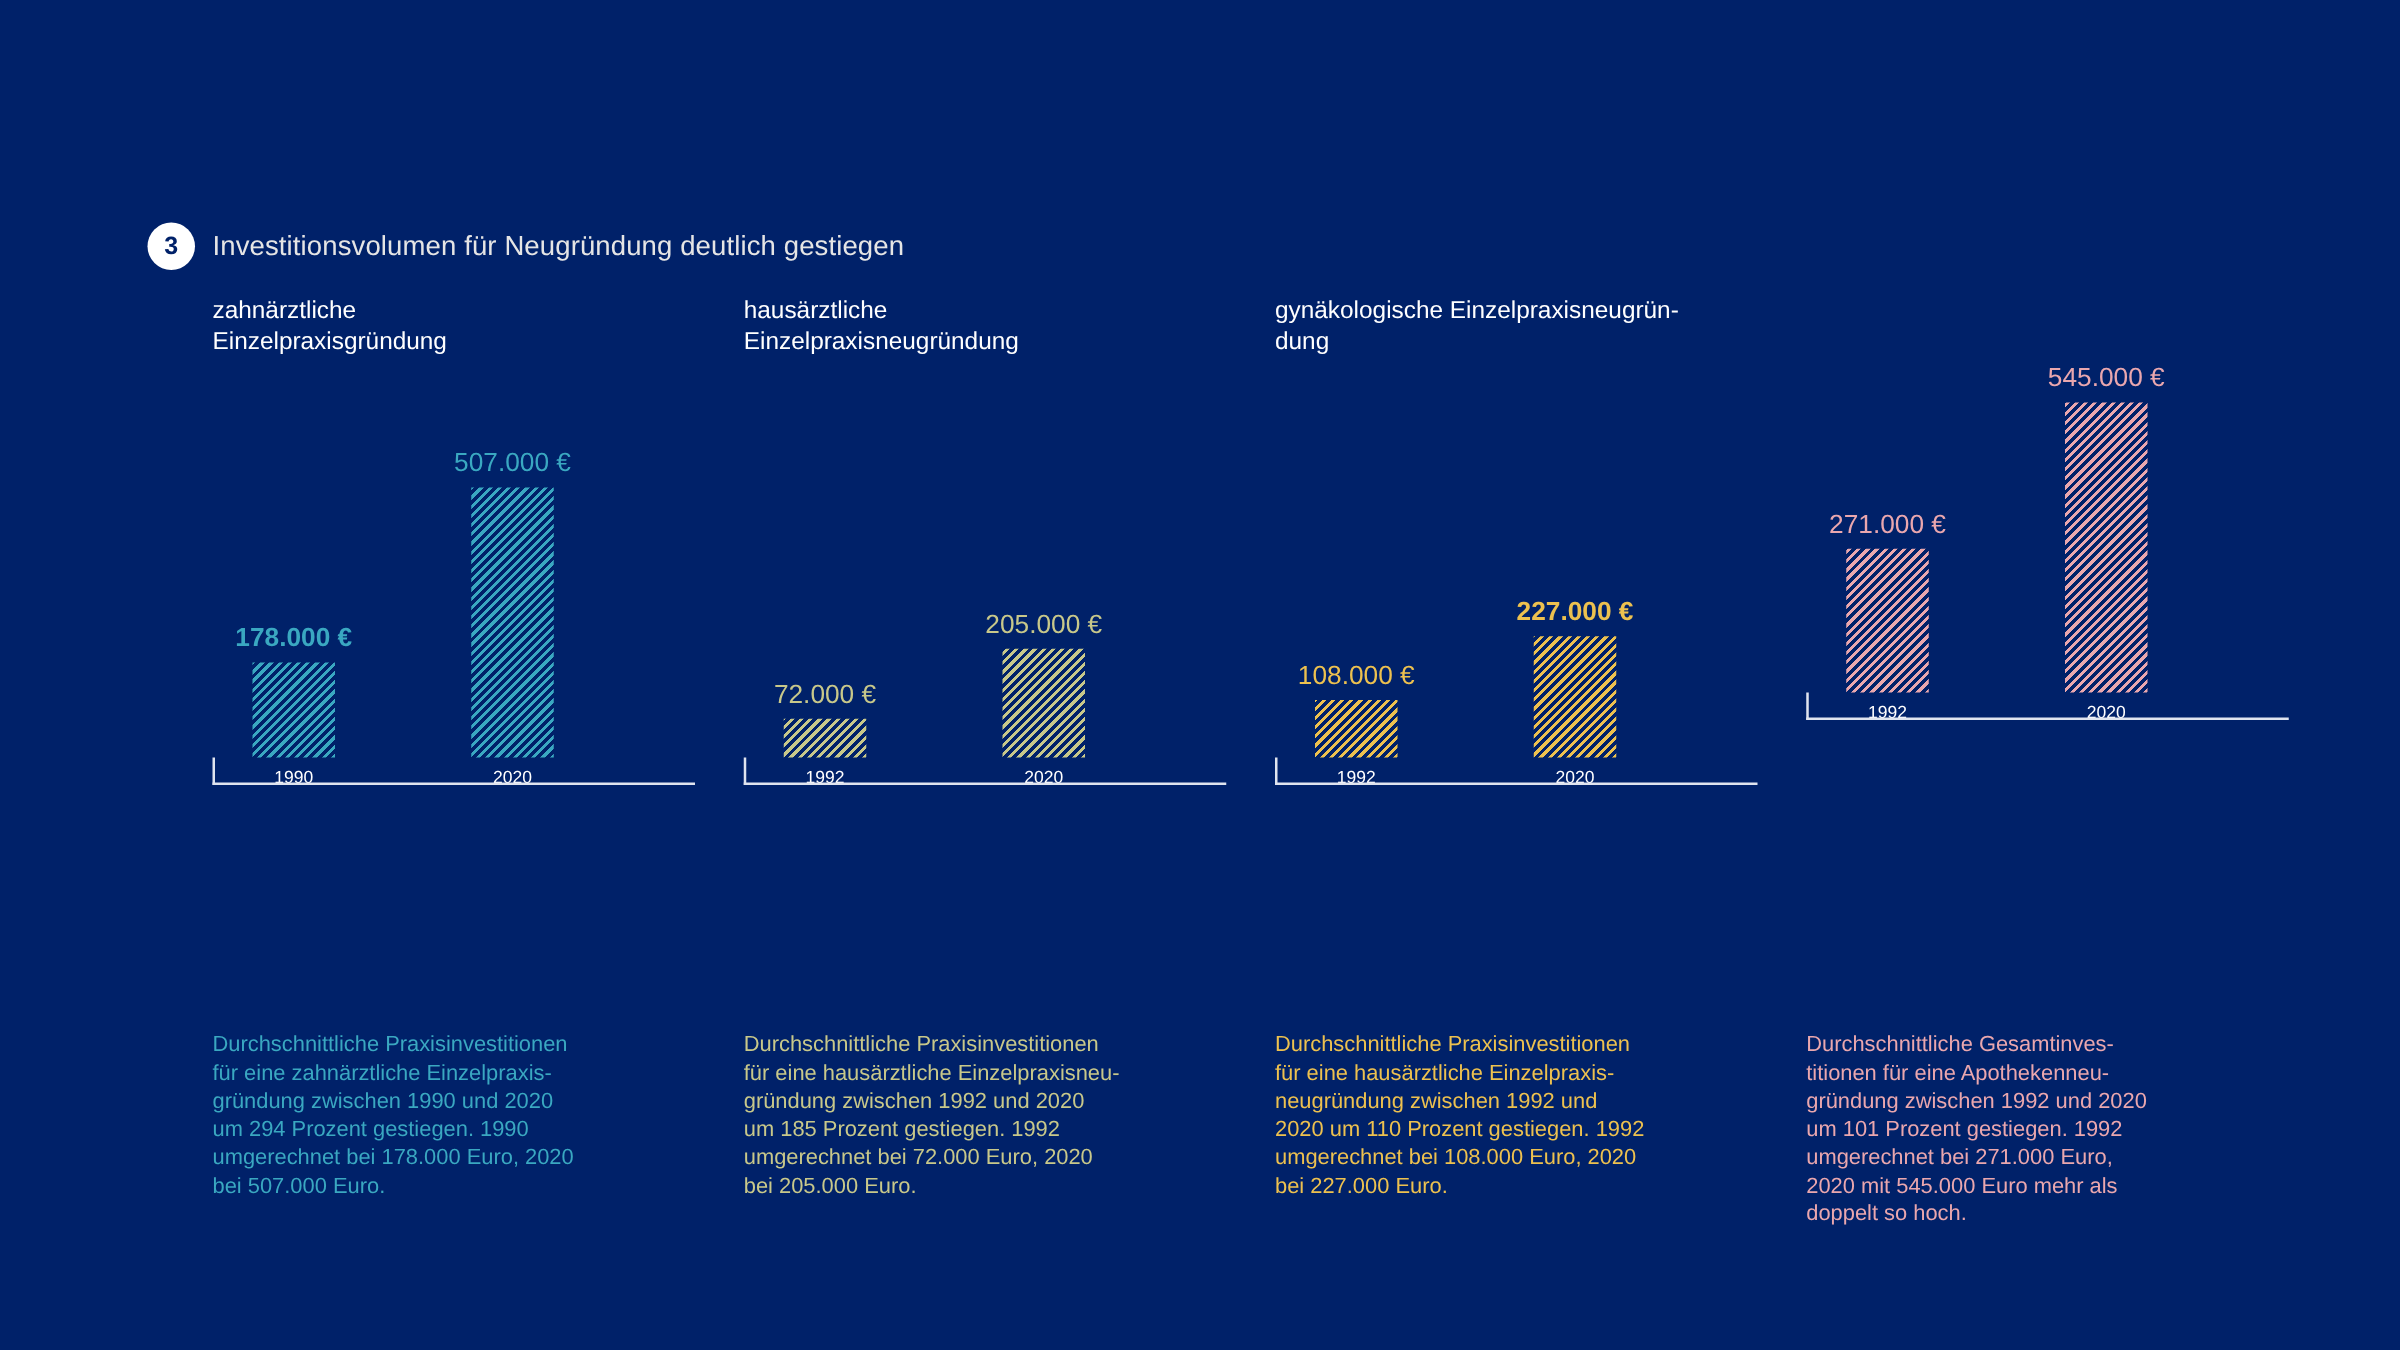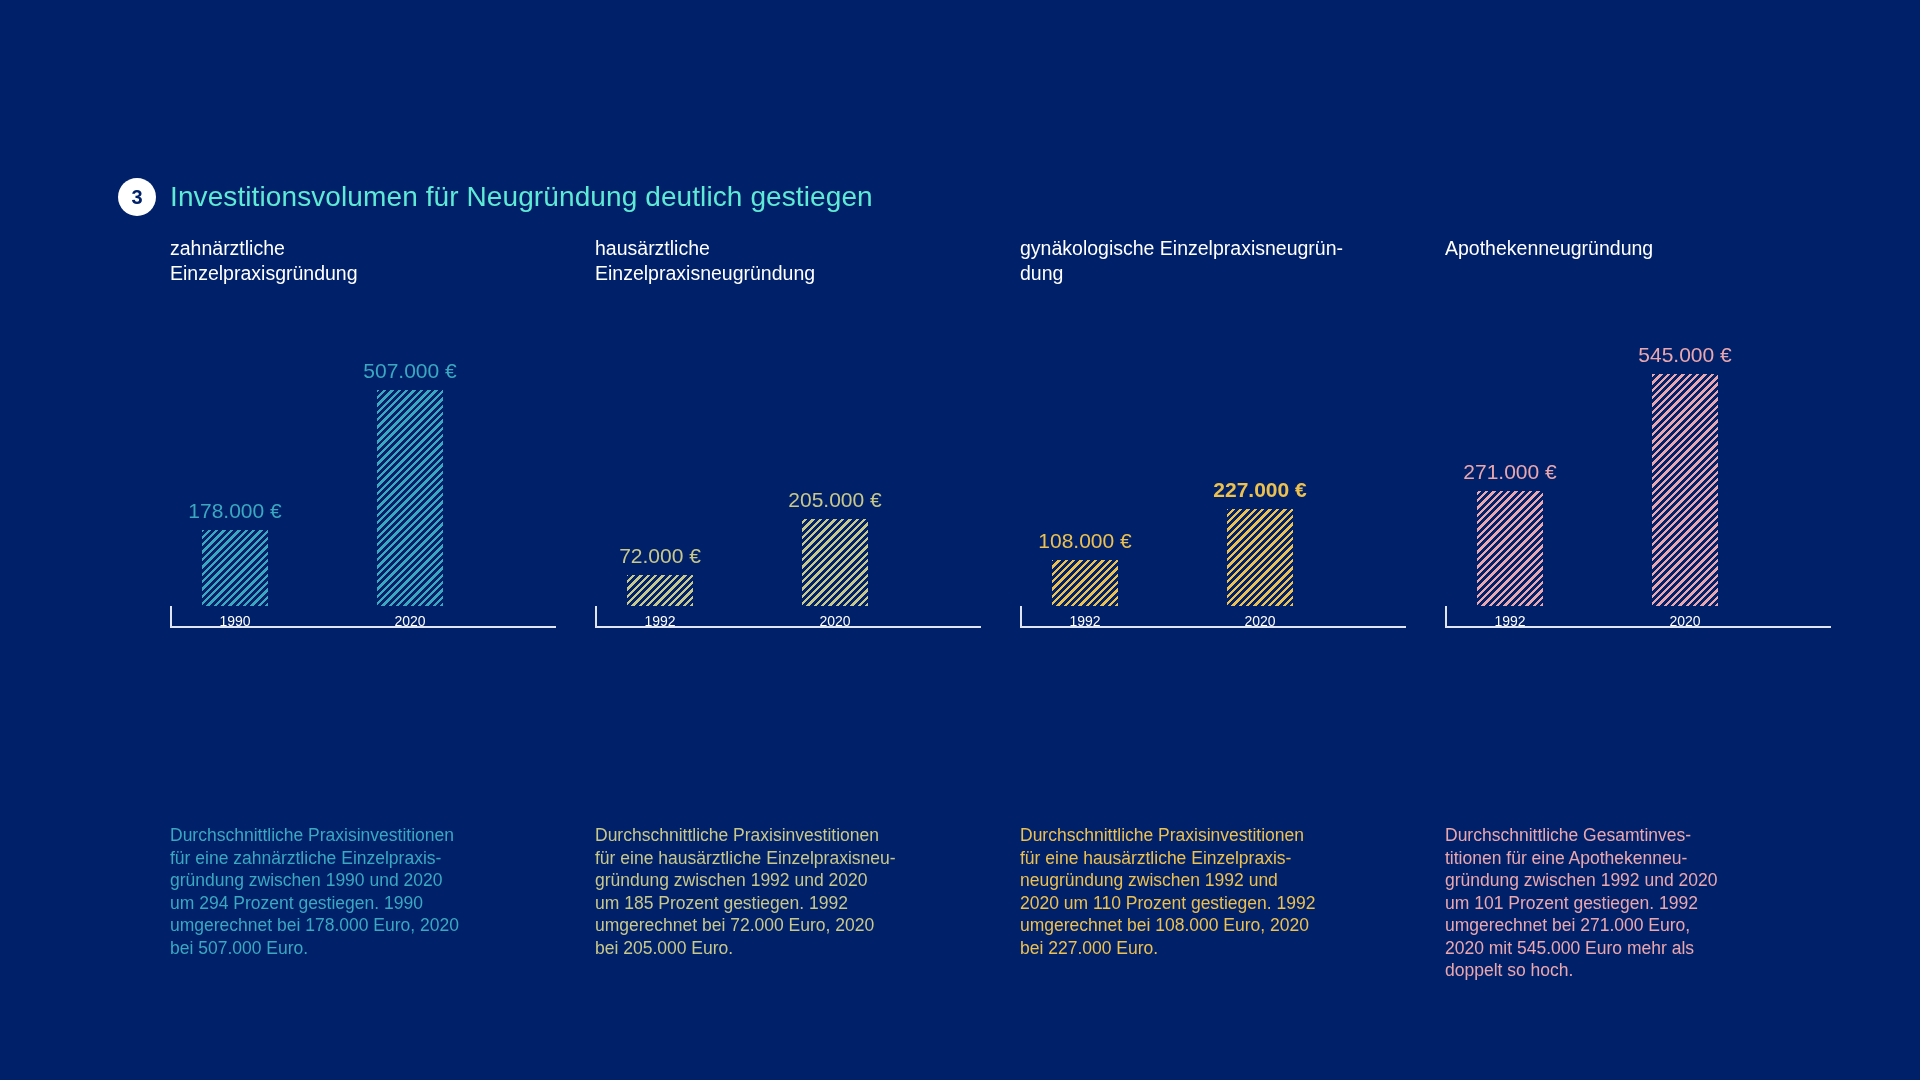--- a/index.html
+++ b/index.html
@@ -32,22 +32,22 @@
     color: #002169;
     font-size: 20px;
     font-weight: bold;
     display: flex;
     align-items: center;
     justify-content: center;
     flex: 0 0 auto;
     line-height: 1;
   }
   .title-text {
-    color: #5eead4;
-    font-size: 28px;
+    color: #e5e5e5;
+    font-size: 22px;
     letter-spacing: 0.1px;
     white-space: nowrap;
   }
 
   
   .columns {
     position: absolute;
     left: 170px;
     top: 236px;
     width: 1700px;
@@ -168,21 +168,21 @@
     <div class="col">
       <div class="col-header">
         <div>zahnärztliche</div>
         <div>Einzelpraxisgründung</div>
       </div>
       <div class="chart">
         <div class="plot">
           <div class="bar-slot s0">
             <div class="year">1990</div>
             <div class="bar-wrap" style="height: 76px;">
-              <div class="bar-value" style="color: rgb(58, 168, 193);">178.000 €</div>
+              <div class="bar-value" style="color: rgb(58, 168, 193); font-weight: bold;">178.000 €</div>
               <div class="bar" style="background: repeating-linear-gradient(-45deg, rgb(58, 168, 193) 0px, rgb(58, 168, 193) 2.4px, rgb(0, 33, 105) 2.4px, rgb(0, 33, 105) 5.2px);"></div>
             </div>
           </div>
           <div class="bar-slot s1">
             <div class="year">2020</div>
             <div class="bar-wrap" style="height: 216px;">
               <div class="bar-value" style="color: rgb(58, 168, 193);">507.000 €</div>
               <div class="bar" style="background: repeating-linear-gradient(-45deg, rgb(58, 168, 193) 0px, rgb(58, 168, 193) 2.4px, rgb(0, 33, 105) 2.4px, rgb(0, 33, 105) 5.2px);"></div>
             </div>
           </div>
@@ -267,24 +267,20 @@
       <div class="caption" style="color: rgb(237, 193, 79);">
         <span>Durchschnittliche Praxisinvestitionen</span>
         <span>für eine hausärztliche Einzelpraxis-</span>
         <span>neugründung zwischen 1992 und</span>
         <span>2020 um 110 Prozent gestiegen. 1992</span>
         <span>umgerechnet bei 108.000 Euro, 2020</span>
         <span>bei 227.000 Euro.</span>
       </div>
     </div>
     <div class="col">
-      <div class="col-header">
-        <div>Apothekenneugründung</div>
-        <div>&nbsp;</div>
-      </div>
       <div class="chart">
         <div class="plot">
           <div class="bar-slot s0">
             <div class="year">1992</div>
             <div class="bar-wrap" style="height: 115px;">
               <div class="bar-value" style="color: rgb(234, 167, 174);">271.000 €</div>
               <div class="bar" style="background: repeating-linear-gradient(-45deg, rgb(234, 167, 174) 0px, rgb(234, 167, 174) 2.4px, rgb(0, 33, 105) 2.4px, rgb(0, 33, 105) 5.2px);"></div>
             </div>
           </div>
           <div class="bar-slot s1">

